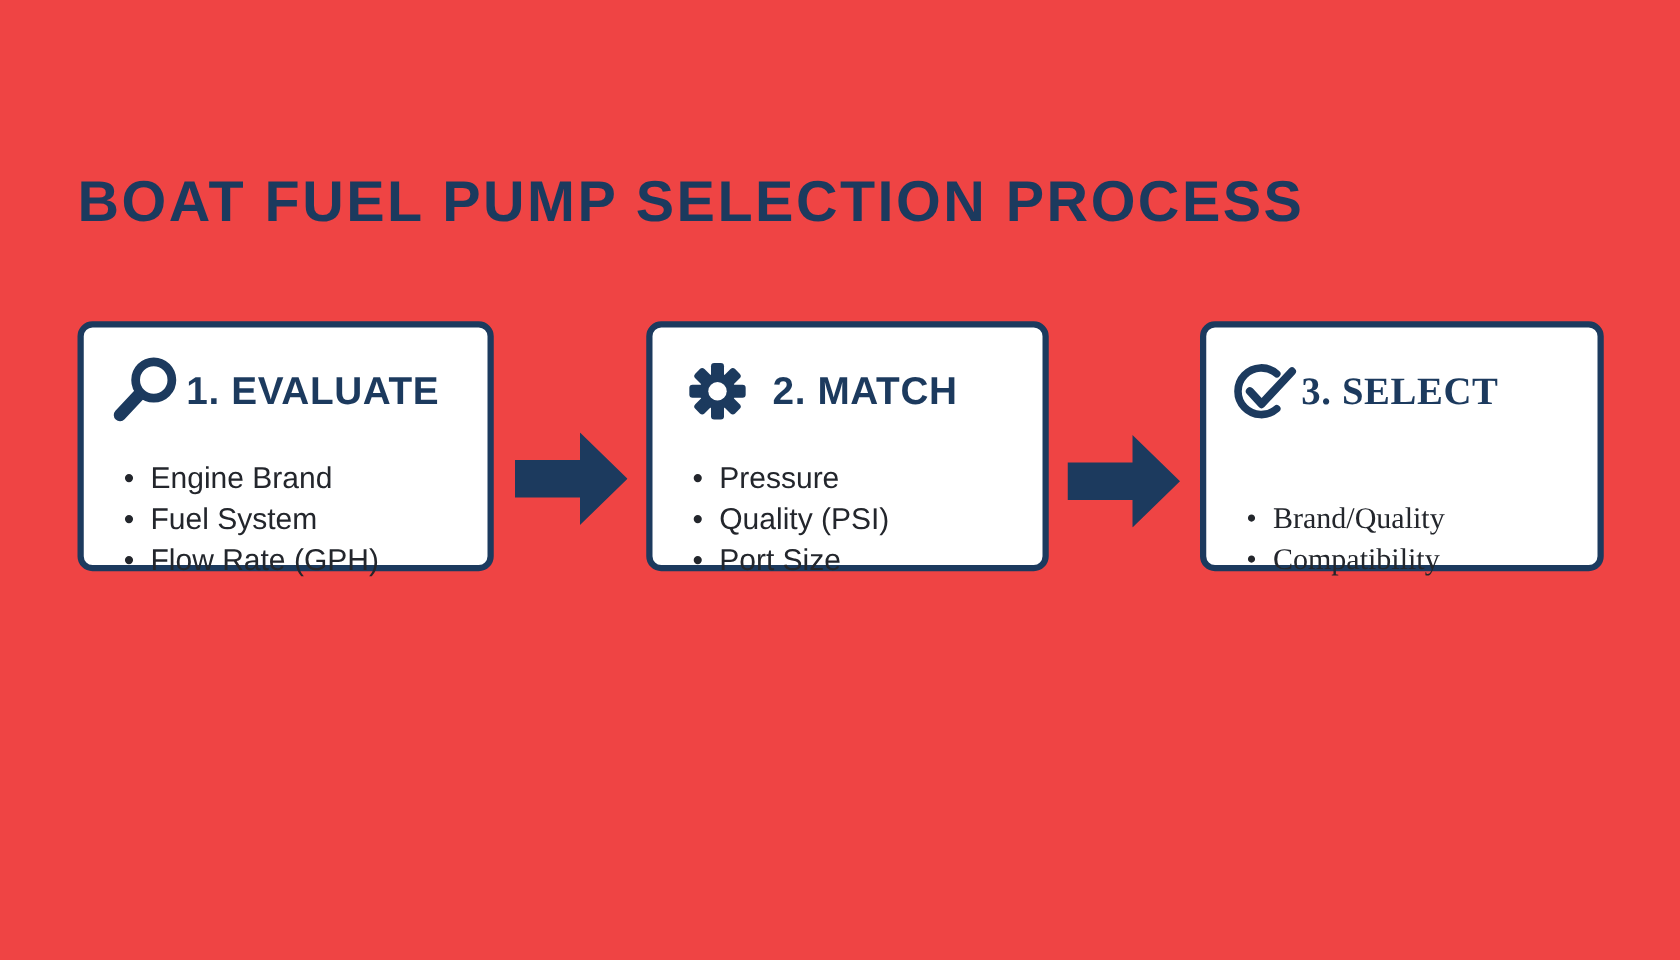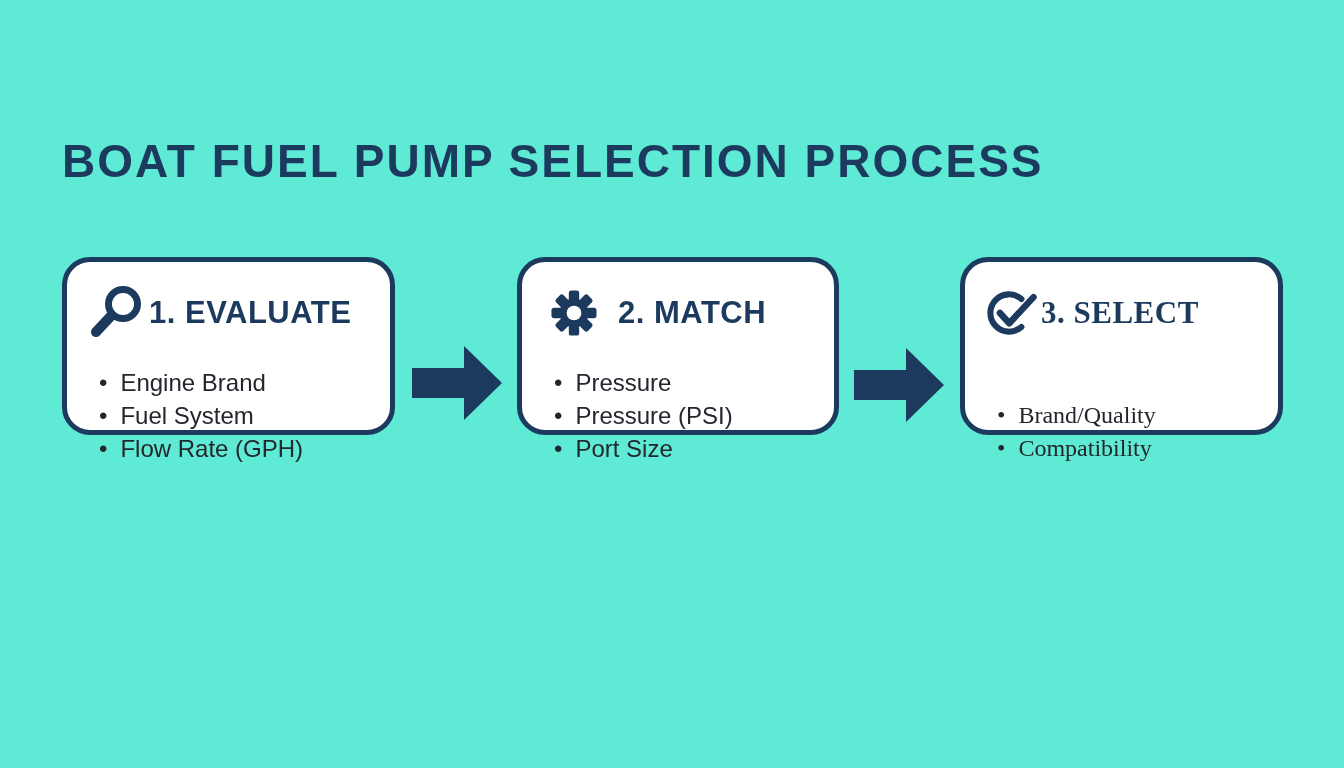--- a/index.html
+++ b/index.html
@@ -4,40 +4,40 @@
 <style>
   html,body { margin:0; padding:0; }
   body {
     font-family:"Liberation Sans", sans-serif;
     background:#ffffff;
   }
   .canvas {
     position:relative;
     width:1344px;
     height:768px;
-    background:#5eead4;
+    background:#ef4444;
     overflow:hidden;
   }
   .title {
     position:absolute;
     left:62px;
     top:134px;
     font-size:46px;
     font-weight:bold;
     color:#1c3a5e;
     letter-spacing:2px;
     white-space:nowrap;
   }
   .step {
     position:absolute;
     top:257px;
-    height:178px;
+    height:200px;
     background:#ffffff;
     border:5px solid #1c3a5e;
-    border-radius:28px;
+    border-radius:12px;
     box-sizing:border-box;
   }
   .step1 { left:62px;  width:333px; }
   .step2 { left:517px; width:322px;padding-left:12px; }
   .step3 { left:960px; width:323px;font-family:Liberation Serif, serif; }
 
   .step-header {
     position:absolute;
     left:20px;
     top:20px;
@@ -121,21 +121,21 @@
           <rect x="24" y="4" width="12" height="52" rx="3" transform="rotate(90 30 30)"></rect>
           <rect x="24" y="4" width="12" height="52" rx="3" transform="rotate(135 30 30)"></rect>
           <circle cx="30" cy="30" r="16.5"></circle>
         </g>
         <circle cx="30" cy="30" r="8.5" fill="#ffffff"></circle>
       </svg>
       <span class="step-heading">2. MATCH</span>
     </div>
     <ul class="list">
       <li>Pressure</li>
-      <li>Pressure (PSI)</li>
+      <li>Quality (PSI)</li>
       <li>Port Size</li>
     </ul>
   </div>
 
   <svg class="arrow arrow-2" viewBox="0 0 90 74">
     <polygon points="0,22 52,22 52,0 90,37 52,74 52,52 0,52" fill="#1c3a5e"></polygon>
   </svg>
 
   <div class="step step3">
     <div class="step-header">

